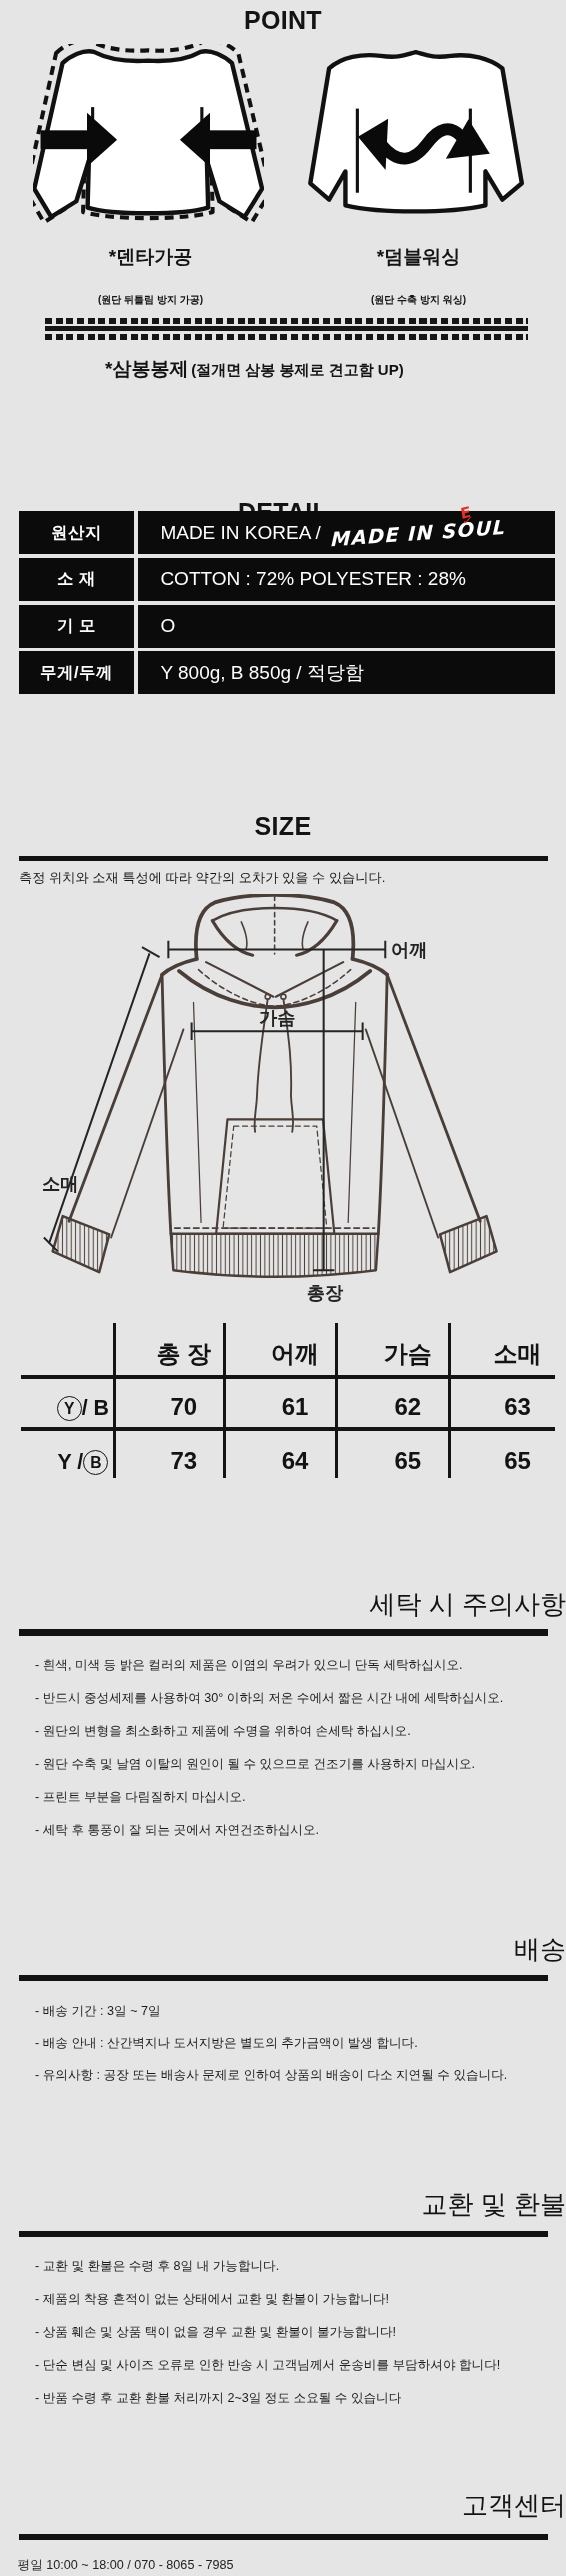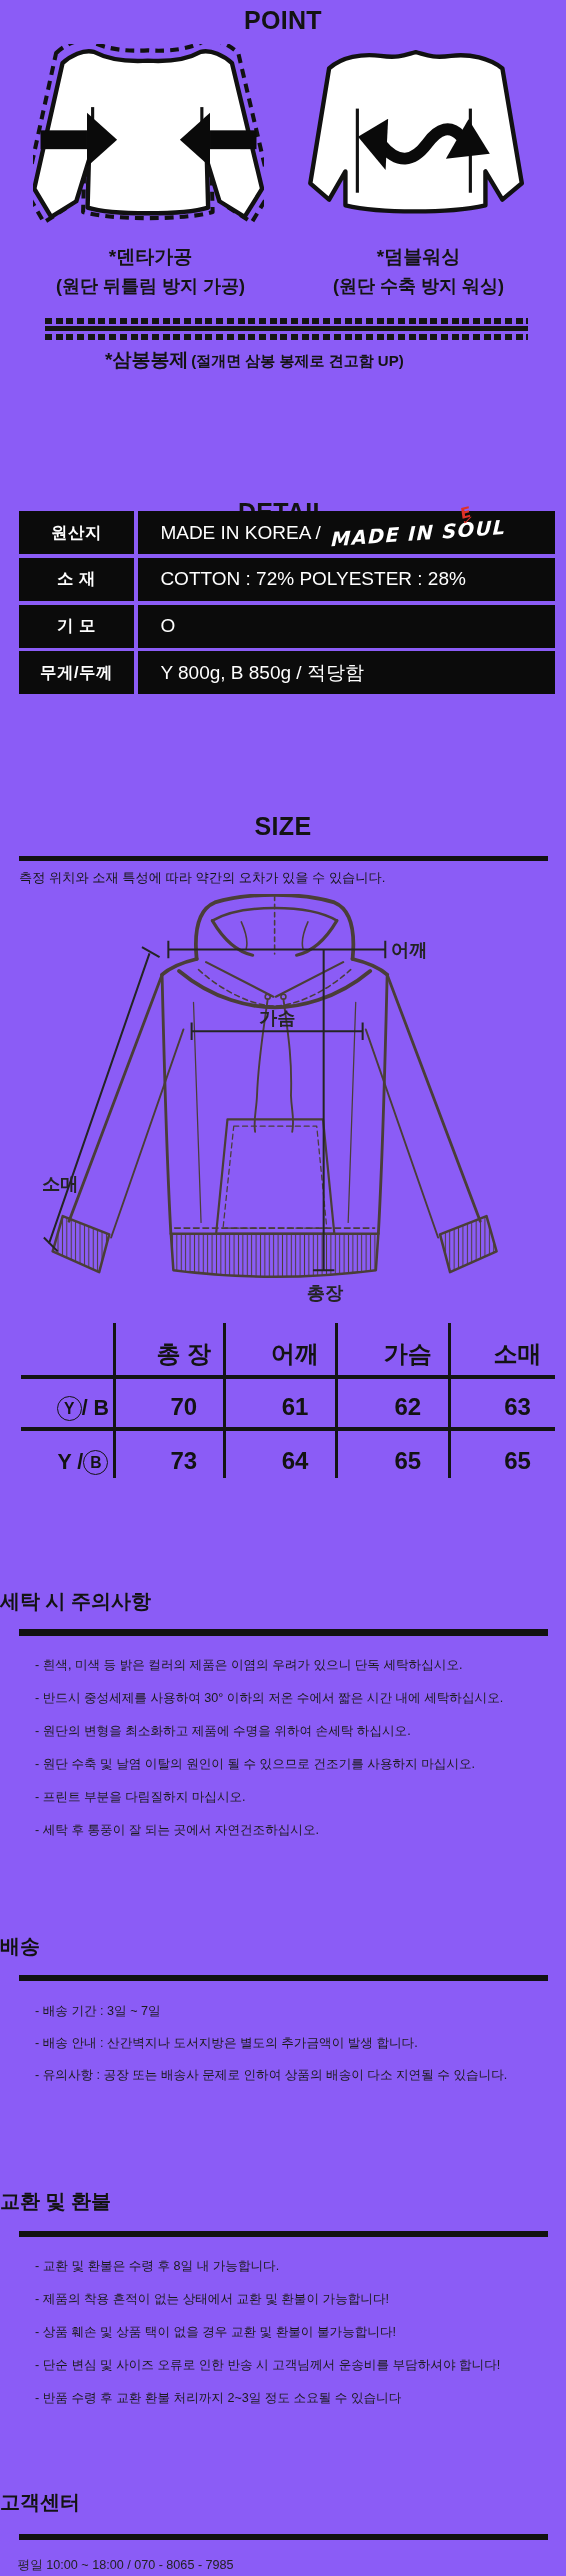--- a/index.html
+++ b/index.html
@@ -1,36 +1,36 @@
 <!DOCTYPE html>
 <html style="font-size:10px"><head>
 <meta charset="utf-8">
 <style>
   * { margin:0; padding:0; box-sizing:border-box; }
   html,body { background:#ffffff; }
   body { width:566px; height:2576px; overflow:hidden;
          font-family:"Liberation Sans","DejaVu Sans",sans-serif; color:#111; }
-  #page { position:relative; width:566px; height:2576px; background:#8b5cf6; }
+  #page { position:relative; width:566px; height:2576px; background:#e5e5e5; }
   .abs { position:absolute; }
 
   
   .title-en { width:100%; text-align:center; font-weight:800; font-size:25px; line-height:1;
               letter-spacing:0.3px; color:#131313; }
-  .title-ko { width:100%; text-align:left; font-weight:700; font-size:20px; line-height:1;
+  .title-ko { width:100%; text-align:right; font-weight:400; font-size:26px; line-height:1;
               color:#131313; }
   .rule { left:19px; width:529px; background:#121212; }
 
   
   .cap-col { width:195px; text-align:center; }
   .cap-main { font-size:19px; font-weight:800; color:#141414; }
-  .cap-sub { font-size:18px; font-weight:700; color:#141414; margin-top:4px; }
+  .cap-sub { font-size:10px; font-weight:700; color:#141414; margin-top:23px; }
   .dotline { left:45px; width:483px; height:6.3px;
              background:repeating-linear-gradient(90deg,#161616 0 7px,transparent 7px 10.7px); }
   .solidline { left:45px; width:483px; height:5px; background:#161616; }
-  .sambong { left:105px; top:347px; white-space:nowrap; }
+  .sambong { left:105px; top:356px; white-space:nowrap; }
   .sambong .big { font-size:19px; font-weight:800; color:#131313; }
   .sambong .small { font-size:15px; font-weight:700; color:#131313; }
 
   
   .dt { left:19px; top:511px; width:536px; }
   .dt-row { display:flex; height:43px; margin-bottom:3.8px; }
   .dt-label { width:115px; margin-right:3.8px; background:#0b0b0b; color:#fff;
               display:flex; align-items:center; justify-content:center;
               font-size:16.4px; font-weight:600; letter-spacing:0.6px; }
   .dt-value { flex:1; background:#0b0b0b; color:#fff; display:flex; align-items:center;

